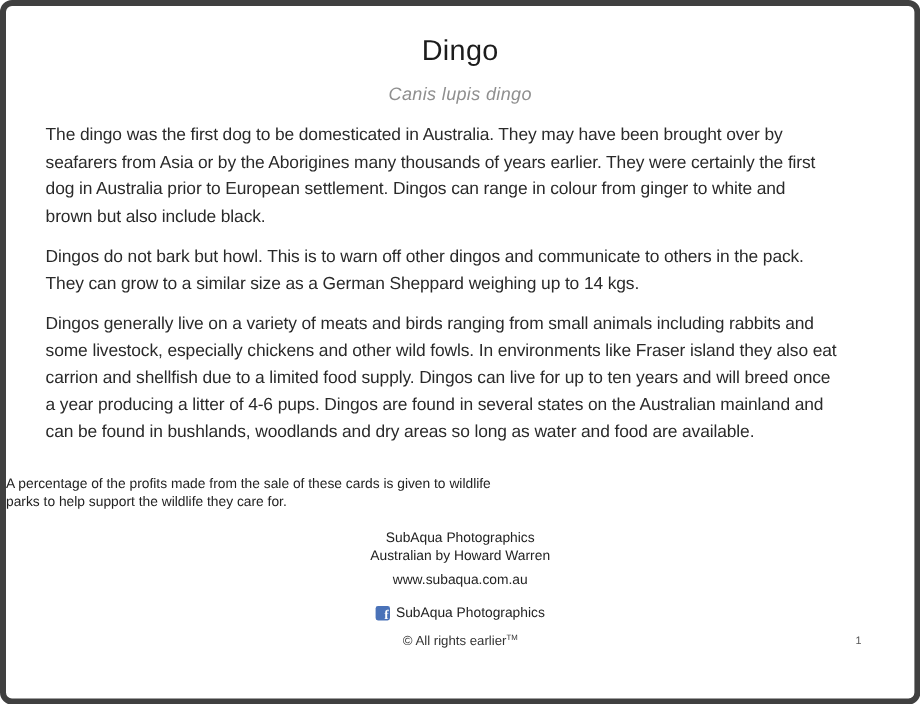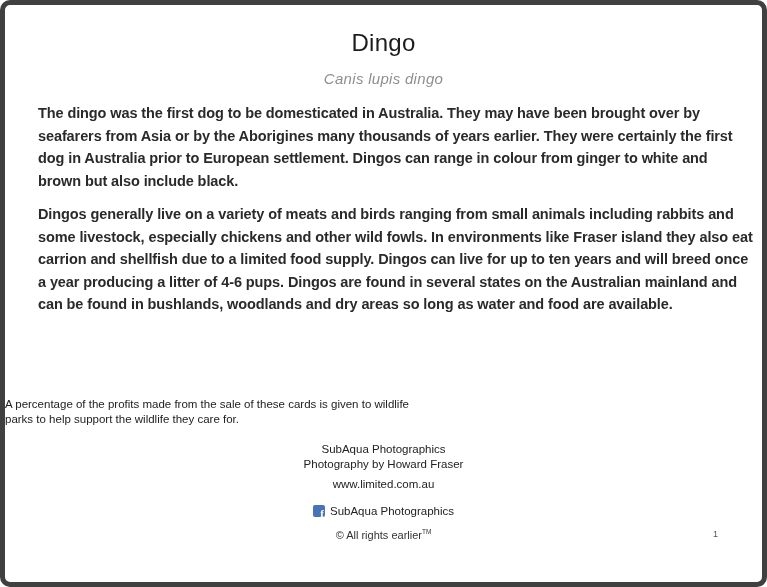--- a/index.html
+++ b/index.html
@@ -39,21 +39,20 @@
     font-style: italic;
     font-size: 15px;
     color: #8f8f8f;
     letter-spacing: 0.3px;
   }
   .content {
     position: absolute;
     top: 97px;
     left: 33px;
     right: 36px;
-    font-weight: bold;
   }
   .para {
     margin: 0 0 11px 0;
     font-size: 14.5px;
     line-height: 22.5px;
     letter-spacing: -0.1px;
     color: #2a2a2a;
     white-space: pre;
   }
   .note {
@@ -149,37 +148,39 @@
 
   <div class="title">Dingo</div>
 
   <div class="subtitle">Canis lupis dingo</div>
 
   <div class="content">
     <p class="para">The dingo was the first dog to be domesticated in Australia. They may have been brought over by
 seafarers from Asia or by the Aborigines many thousands of years earlier. They were certainly the first
 dog in Australia prior to European settlement. Dingos can range in colour from ginger to white and
 brown but also include black.</p>
+    <p class="para">Dingos do not bark but howl. This is to warn off other dingos and communicate to others in the pack.
+They can grow to a similar size as a German Sheppard weighing up to 14 kgs.</p>
     <p class="para">Dingos generally live on a variety of meats and birds ranging from small animals including rabbits and
 some livestock, especially chickens and other wild fowls. In environments like Fraser island they also eat
 carrion and shellfish due to a limited food supply. Dingos can live for up to ten years and will breed once
 a year producing a litter of 4-6 pups. Dingos are found in several states on the Australian mainland and
 can be found in bushlands, woodlands and dry areas so long as water and food are available.</p>
   </div>
 
   <div class="note">A percentage of the profits made from the sale of these cards is given to wildlife
 parks to help support the wildlife they care for.</div>
 
   <div class="credits">
     <div>SubAqua Photographics</div>
-    <div>Photography by Howard Fraser</div>
+    <div>Australian by Howard Warren</div>
   </div>
 
   <div class="links">
-    <a class="link" href="#">www.limited.com.au</a>
+    <a class="link" href="#">www.subaqua.com.au</a>
   </div>
 
   <div class="fb-row">
     <span class="fb-icon">
         <span>f</span>
       </span>
     <span>SubAqua Photographics</span>
   </div>
 
   <div class="copyright">

